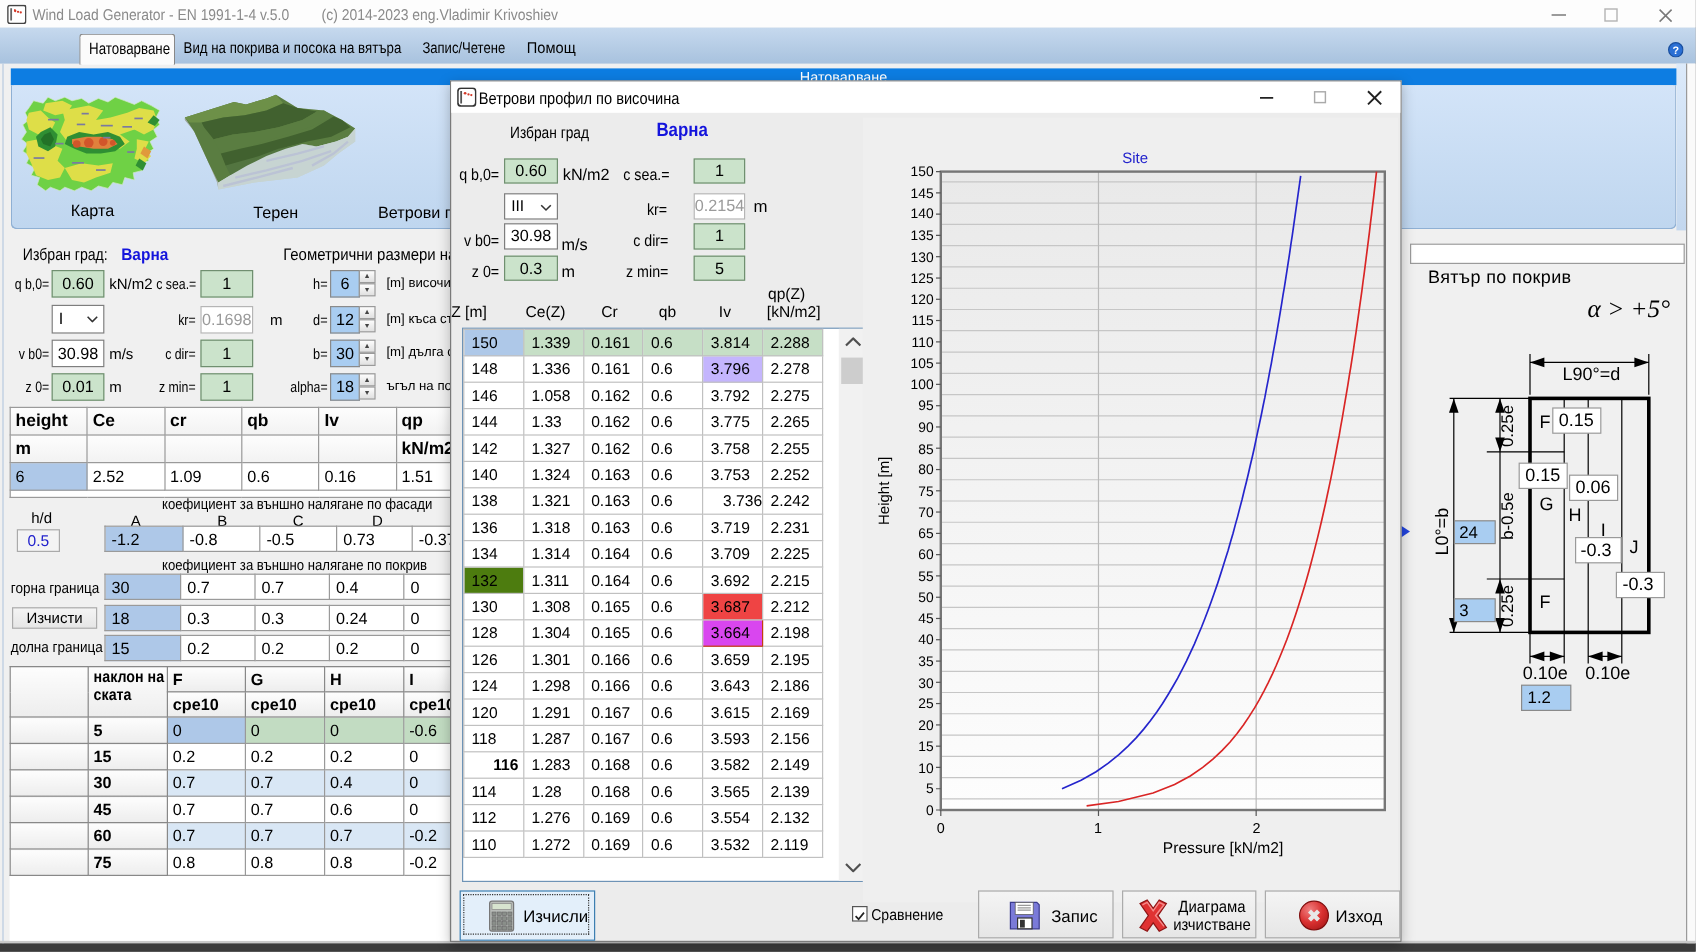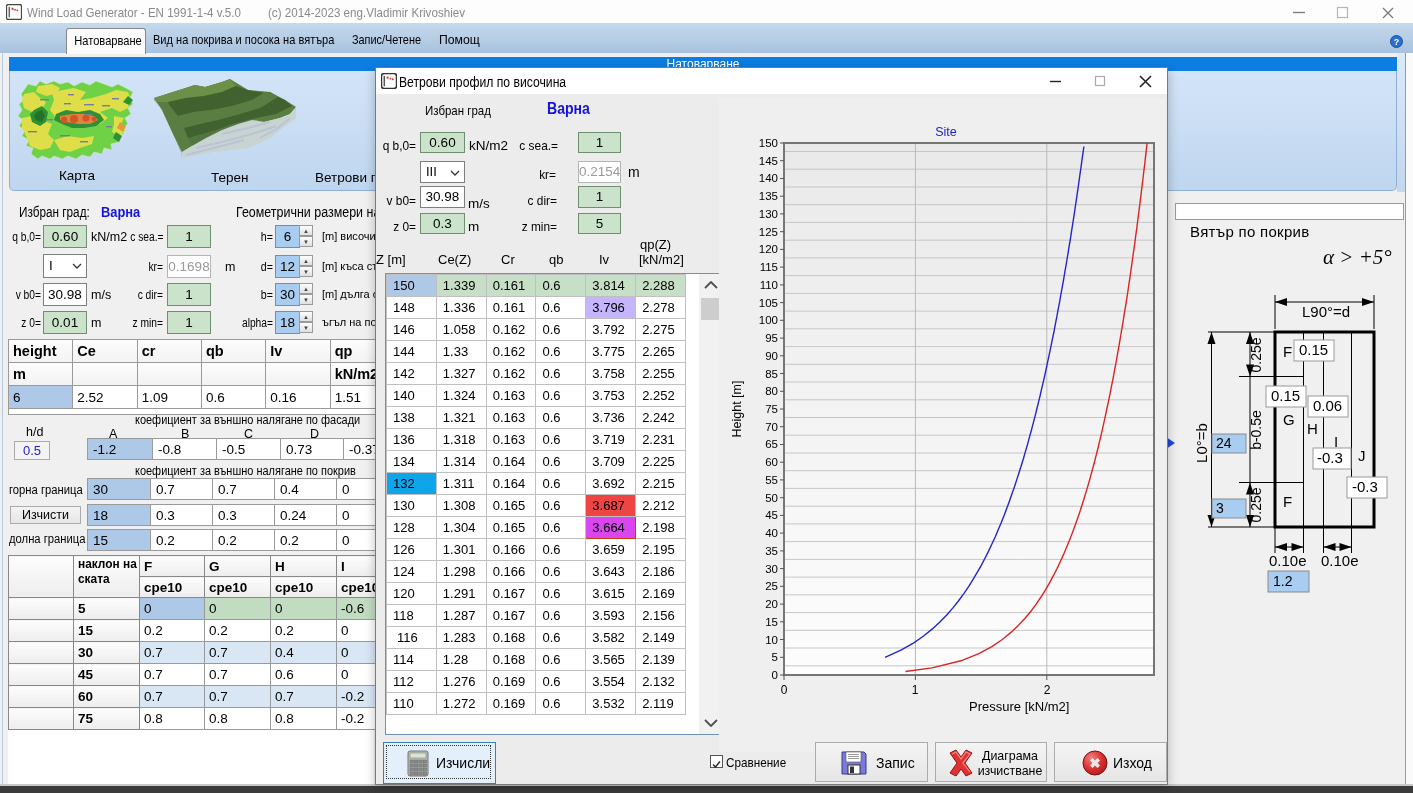--- a/index.html
+++ b/index.html
@@ -520,41 +520,41 @@
 <td style="border:1px solid #c0c0c0;background:#fff;padding-left:6px;">0.163</td>
 <td style="border:1px solid #c0c0c0;background:#fff;padding-left:6px;">0.6</td>
 <td style="border:1px solid #c0c0c0;background:#fff;padding-left:6px;">3.753</td>
 <td style="border:1px solid #c0c0c0;background:#fff;padding-left:6px;">2.252</td>
 </tr>
 <tr style="height:22px;">
 <td style="border:1px solid #c0c0c0;background:#fff;padding-left:6px;">138</td>
 <td style="border:1px solid #c0c0c0;background:#fff;padding-left:6px;">1.321</td>
 <td style="border:1px solid #c0c0c0;background:#fff;padding-left:6px;">0.163</td>
 <td style="border:1px solid #c0c0c0;background:#fff;padding-left:6px;">0.6</td>
-<td style="border:1px solid #c0c0c0;background:#fff;padding-left:6px;">3.736</td>
+<td style="border:1px solid #c0c0c0;background:#fff;padding-left:6px;text-align:right;">3.736</td>
 <td style="border:1px solid #c0c0c0;background:#fff;padding-left:6px;">2.242</td>
 </tr>
 <tr style="height:22px;">
 <td style="border:1px solid #c0c0c0;background:#fff;padding-left:6px;">136</td>
 <td style="border:1px solid #c0c0c0;background:#fff;padding-left:6px;">1.318</td>
 <td style="border:1px solid #c0c0c0;background:#fff;padding-left:6px;">0.163</td>
 <td style="border:1px solid #c0c0c0;background:#fff;padding-left:6px;">0.6</td>
 <td style="border:1px solid #c0c0c0;background:#fff;padding-left:6px;">3.719</td>
 <td style="border:1px solid #c0c0c0;background:#fff;padding-left:6px;">2.231</td>
 </tr>
 <tr style="height:22px;">
 <td style="border:1px solid #c0c0c0;background:#fff;padding-left:6px;">134</td>
 <td style="border:1px solid #c0c0c0;background:#fff;padding-left:6px;">1.314</td>
 <td style="border:1px solid #c0c0c0;background:#fff;padding-left:6px;">0.164</td>
 <td style="border:1px solid #c0c0c0;background:#fff;padding-left:6px;">0.6</td>
 <td style="border:1px solid #c0c0c0;background:#fff;padding-left:6px;">3.709</td>
 <td style="border:1px solid #c0c0c0;background:#fff;padding-left:6px;">2.225</td>
 </tr>
 <tr style="height:22px;">
-<td style="border:1px solid #c0c0c0;background:#0ea5e9;padding-left:6px;">132</td>
+<td style="border:1px solid #c0c0c0;background:#4d7c0f;padding-left:6px;">132</td>
 <td style="border:1px solid #c0c0c0;background:#fff;padding-left:6px;">1.311</td>
 <td style="border:1px solid #c0c0c0;background:#fff;padding-left:6px;">0.164</td>
 <td style="border:1px solid #c0c0c0;background:#fff;padding-left:6px;">0.6</td>
 <td style="border:1px solid #c0c0c0;background:#fff;padding-left:6px;">3.692</td>
 <td style="border:1px solid #c0c0c0;background:#fff;padding-left:6px;">2.215</td>
 </tr>
 <tr style="height:22px;">
 <td style="border:1px solid #c0c0c0;background:#fff;padding-left:6px;">130</td>
 <td style="border:1px solid #c0c0c0;background:#fff;padding-left:6px;">1.308</td>
 <td style="border:1px solid #c0c0c0;background:#fff;padding-left:6px;">0.165</td>
@@ -596,21 +596,21 @@
 </tr>
 <tr style="height:22px;">
 <td style="border:1px solid #c0c0c0;background:#fff;padding-left:6px;">118</td>
 <td style="border:1px solid #c0c0c0;background:#fff;padding-left:6px;">1.287</td>
 <td style="border:1px solid #c0c0c0;background:#fff;padding-left:6px;">0.167</td>
 <td style="border:1px solid #c0c0c0;background:#fff;padding-left:6px;">0.6</td>
 <td style="border:1px solid #c0c0c0;background:#fff;padding-left:6px;">3.593</td>
 <td style="border:1px solid #c0c0c0;background:#fff;padding-left:6px;">2.156</td>
 </tr>
 <tr style="height:22px;">
-<td style="border:1px solid #c0c0c0;background:#fff;padding-left:10px;">116</td>
+<td style="border:1px solid #c0c0c0;background:#fff;padding-left:24px;font-weight:bold;">116</td>
 <td style="border:1px solid #c0c0c0;background:#fff;padding-left:6px;">1.283</td>
 <td style="border:1px solid #c0c0c0;background:#fff;padding-left:6px;">0.168</td>
 <td style="border:1px solid #c0c0c0;background:#fff;padding-left:6px;">0.6</td>
 <td style="border:1px solid #c0c0c0;background:#fff;padding-left:6px;">3.582</td>
 <td style="border:1px solid #c0c0c0;background:#fff;padding-left:6px;">2.149</td>
 </tr>
 <tr style="height:22px;">
 <td style="border:1px solid #c0c0c0;background:#fff;padding-left:6px;">114</td>
 <td style="border:1px solid #c0c0c0;background:#fff;padding-left:6px;">1.28</td>
 <td style="border:1px solid #c0c0c0;background:#fff;padding-left:6px;">0.168</td>

